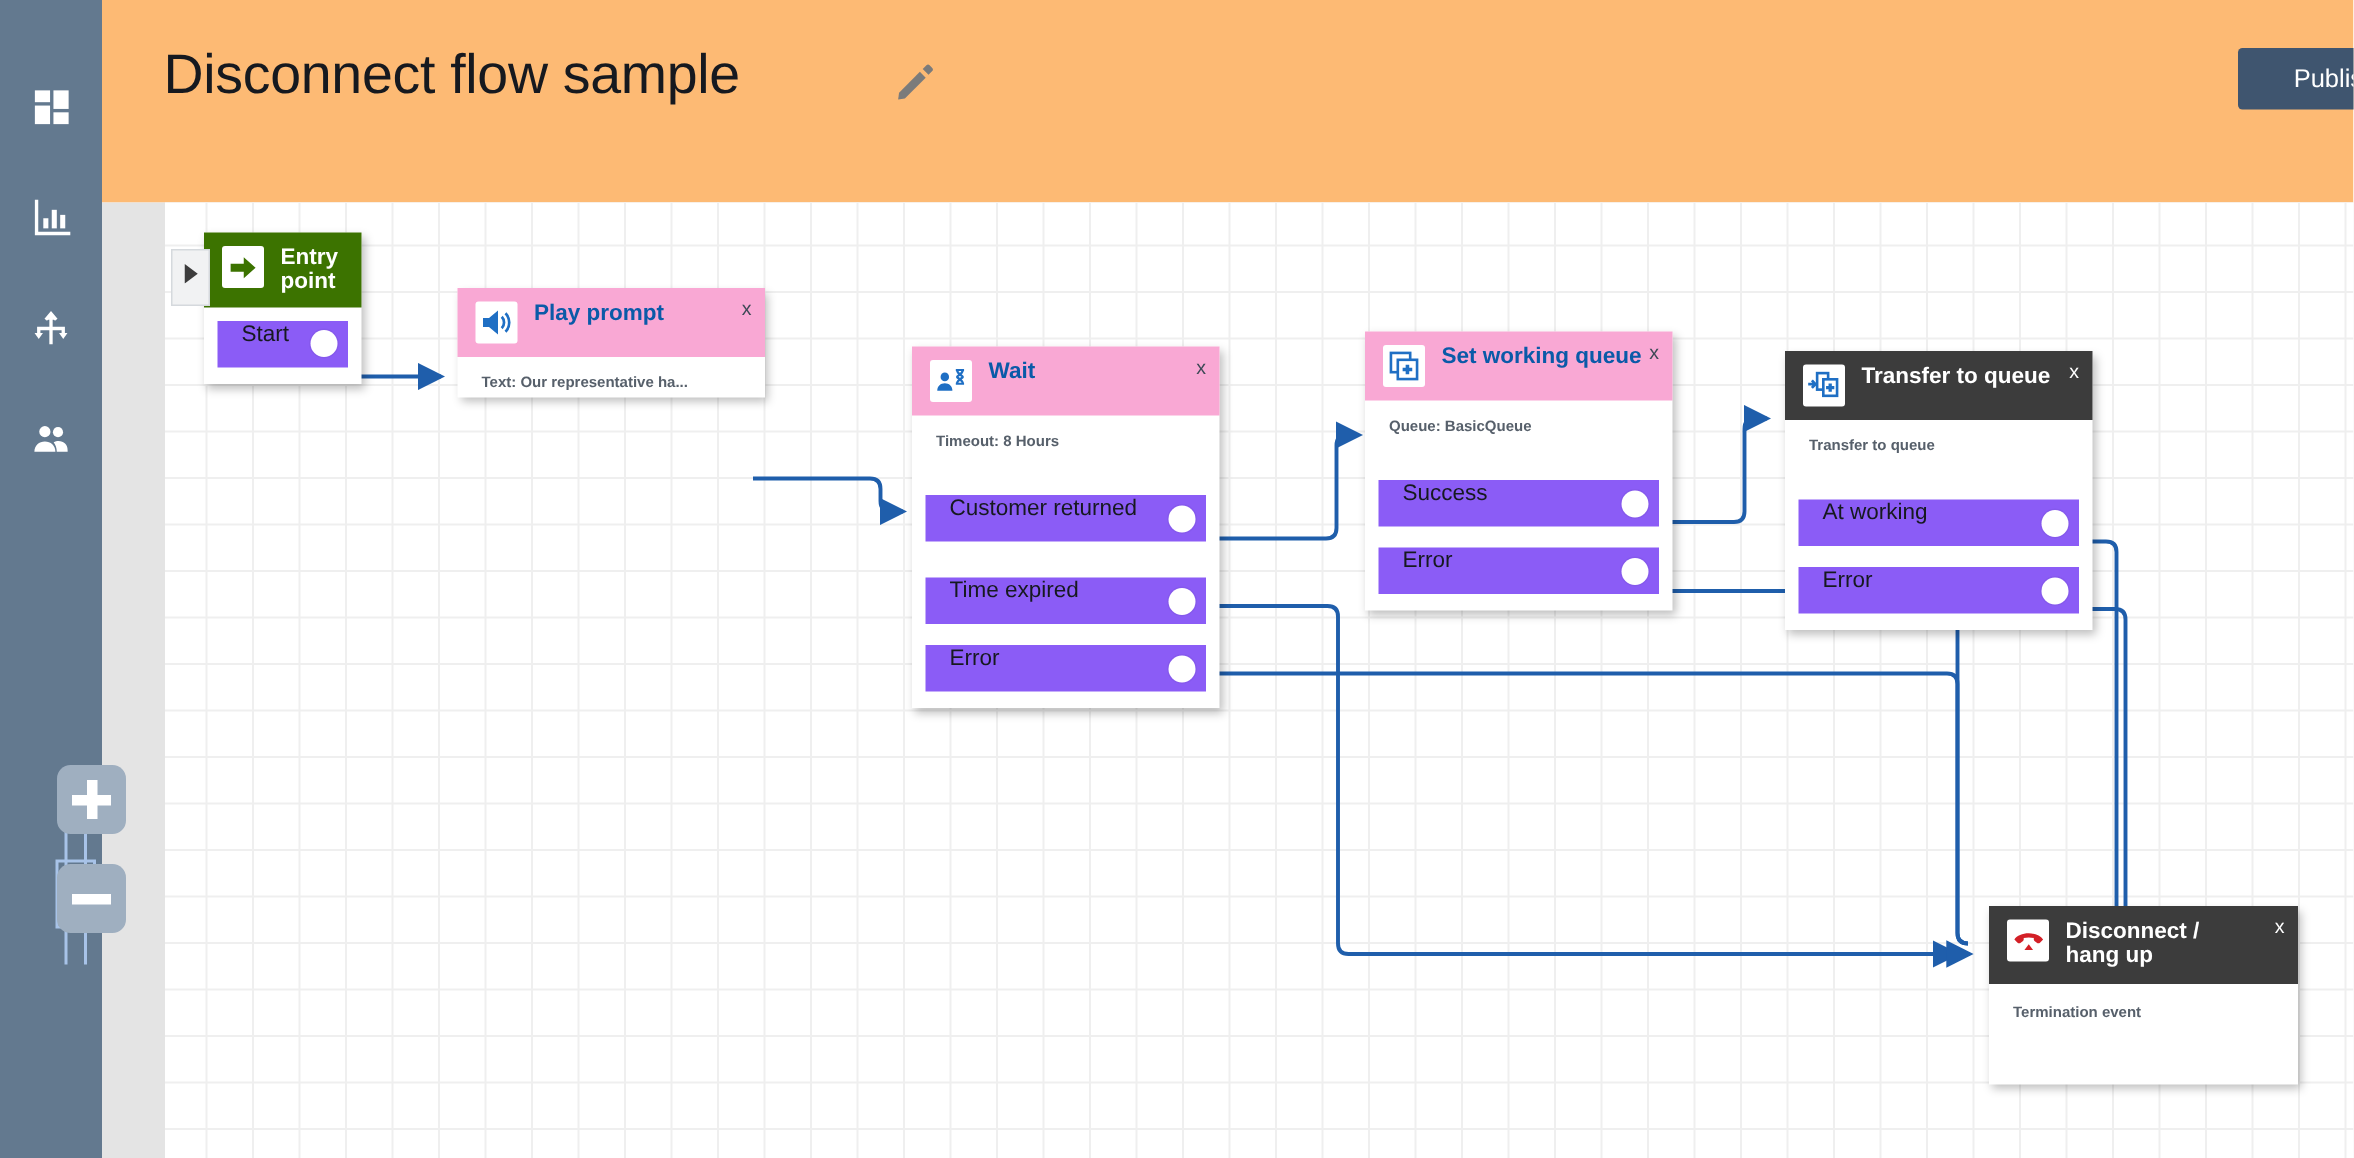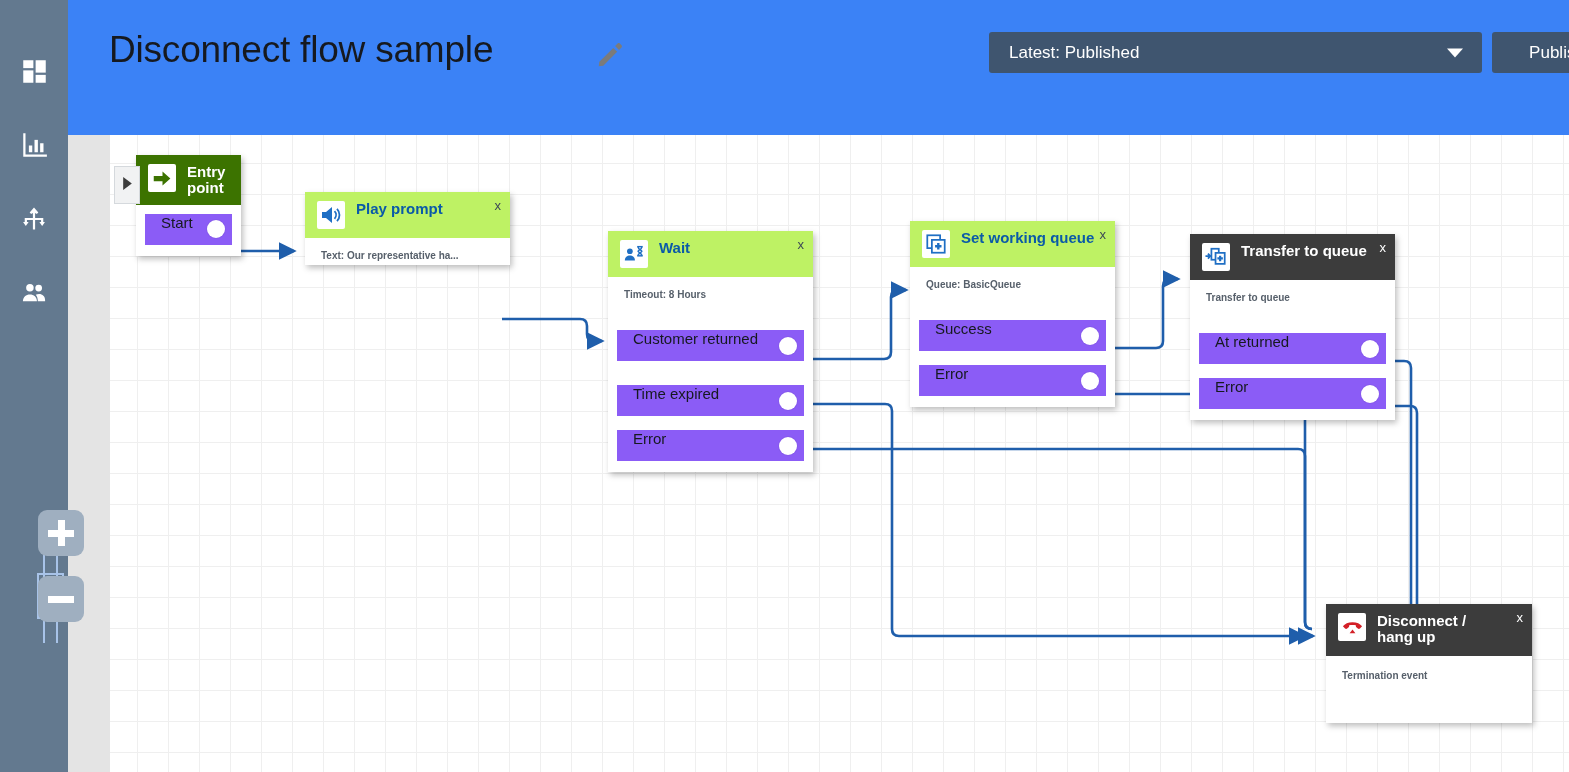--- a/index.html
+++ b/index.html
@@ -21,21 +21,21 @@
   .rail-item {
     position: absolute; left: 0; width: 68px; height: 62px;
     display: flex; align-items: center; justify-content: center;
     cursor: pointer;
   }
   .rail-item svg { display:block; }
 
   
   .header {
     position: absolute; left: 68px; top: 0; width: 1501px; height: 135px;
-    background: #3b82f6;
+    background: #fdba74;
   }
   .flow-title {
     position: absolute; left: 41px; top: 29px;
     font-size: 37px; color: #16191f; font-weight: 400;
     letter-spacing: -0.2px; white-space: nowrap;
   }
   .edit-pencil {
     position: absolute; left: 527px; top: 40px;
     width: 30px; height: 30px; cursor: pointer;
   }
@@ -95,21 +95,21 @@
     position: absolute; z-index: 20;
     background: #ffffff;
     box-shadow: 2px 3px 6px rgba(0,0,0,0.26);
     font-size: 14.5px;
   }
   .node-head {
     display: flex; align-items: flex-start;
     padding: 9px 10px 9px 12px;
     min-height: 44px;
   }
-  .node-head.light { background: #bef264; }
+  .node-head.light { background: #f9a8d4; }
   .node-head.dark  { background: #3c3c3c; }
   .node-head.green { background: #3c7300; }
   .node-ico {
     width: 28px; height: 28px; flex: 0 0 28px;
     background: #ffffff; border-radius: 2px;
     display:flex; align-items:center; justify-content:center;
     margin-right: 11px;
   }
   .node-head.green .node-ico { background: #ffffff; }
   .node-title { font-weight: bold; font-size: 15px; line-height: 1.05; }
@@ -214,24 +214,20 @@
   </div>
 
   <div class="header">
     <div class="flow-title">Disconnect flow sample</div>
     <div class="edit-pencil">
       <svg width="30" height="30" viewBox="0 0 24 24" fill="#7b7b7b">
         <path d="M3.5 17.4 L14.6 6.3 L17.7 9.4 L6.6 20.5 L3 21 Z"></path>
         <path d="M16.1 4.8 L18.1 2.8 C18.6 2.3 19.3 2.3 19.8 2.8 L21.2 4.2 C21.7 4.7 21.7 5.4 21.2 5.9 L19.2 7.9 Z"></path>
       </svg>
     </div>
-    <div class="version-select">
-      <span class="vs-label">Latest: Published</span>
-      <span class="vs-caret"></span>
-    </div>
     <div class="publish-btn">
       <span>Publish</span>
     </div>
   </div>
 
   <div class="canvas-gutter"></div>
   <div class="canvas">
 
     <svg class="wires" viewBox="0 0 1459 637" xmlns="http://www.w3.org/2000/svg">
       <defs>
@@ -373,21 +369,21 @@
           <rect x="7" y="3" width="8" height="12"></rect>
           <rect x="11.5" y="7.5" width="10" height="12" fill="#ffffff"></rect>
           <path d="M16.5 10.5 v6 M13.5 13.5 h6" stroke-width="2.4"></path>
         </svg>
       </span>
       <span class="node-title">Transfer to queue</span>
     </div>
     <div class="node-sub">Transfer to queue</div>
     <div class="node-body" style="padding-top:17px">
       <div class="port-row">
-        <span>At returned</span>
+        <span>At working</span>
         <span class="port-dot"></span>
       </div>
       <div class="port-row" style="margin-top:14px">
         <span>Error</span>
         <span class="port-dot"></span>
       </div>
     </div>
   </div>
 
   <div class="node" style="left:1326px; top:604px; width:206px;">

